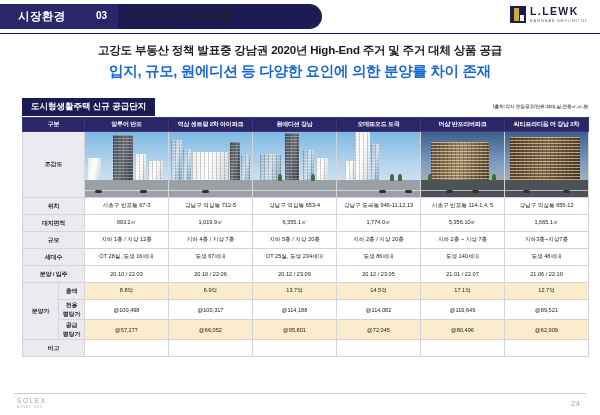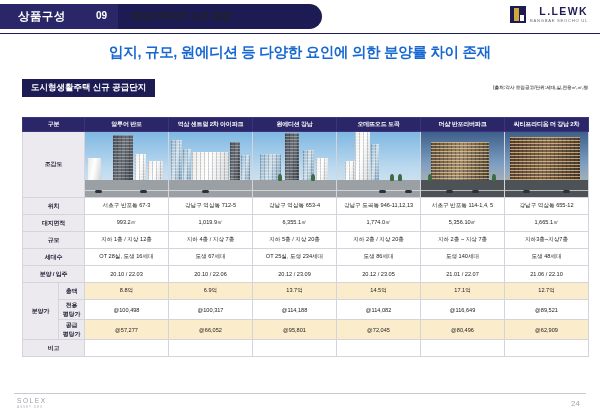--- a/index.html
+++ b/index.html
@@ -47,21 +47,21 @@
     position: relative;
   }
   .logo-mark::after {
     content: ""; position: absolute; left: 4px; top: 2px;
     width: 5px; height: 13px; background: #cfa93a;
   }
   .logo-mark::before {
     content: ""; position: absolute; left: 10px; top: 9px;
     width: 4px; height: 6px; background: #ffffff;
   }
-  .logo-txt { line-height: 1; text-align: right; }
+  .logo-txt { line-height: 1; }
   .logo-name { font-size: 10.5px; font-weight: bold; color: #1d1b54; letter-spacing: 1.4px; }
   .logo-sub { font-size: 4.2px; color: #6a6a7c; letter-spacing: .7px; margin-top: 2px; }
 
   
   .title-wrap { text-align: center; margin-top: 9px; }
   .title-1 { font-size: 11.5px; color: #1a1a1a; font-weight: bold; letter-spacing: -.2px; }
   .title-2 {
     font-size: 14.5px; color: #1768d1; font-weight: bold;
     margin-top: 4px; letter-spacing: -.3px;
   }
@@ -146,34 +146,35 @@
   .page-no { position: absolute; right: 20px; top: 6px; font-size: 8px; color: #a6a6b0; }
 </style>
 </head>
 <body>
 
 <div class="slide">
 
   <div class="header">
     <div class="hdr-bar"></div>
     <div class="hdr-bar inner"></div>
-    <div class="hdr-cat">상품구성</div>
-    <div class="hdr-num">09</div>
+    <div class="hdr-cat">시장환경</div>
+    <div class="hdr-num">03</div>
     <div class="hdr-title">반포리버파크 신규 공급</div>
     <div class="hdr-rule"></div>
     <div class="logo">
       <div class="logo-mark"></div>
       <div class="logo-txt">
         <div class="logo-name">L.LEWK</div>
         <div class="logo-sub">BANGBAE SEOCHO UL</div>
       </div>
     </div>
   </div>
 
   <div class="title-wrap">
+    <div class="title-1">고강도 부동산 정책 발표중 강남권 2020년 High-End 주거 및 주거 대체 상품 공급</div>
     <div class="title-2">입지, 규모, 원에디션 등 다양한 요인에 의한 분양률 차이 존재</div>
   </div>
 
   <div class="section-row">
     <div class="sec-label">도시형생활주택 신규 공급단지</div>
     <div class="src-note">(출처:각사 모집공고/단위:세대,실,전용㎡,㎡,평</div>
   </div>
 
   <div class="tbl-wrap">
     <table>

